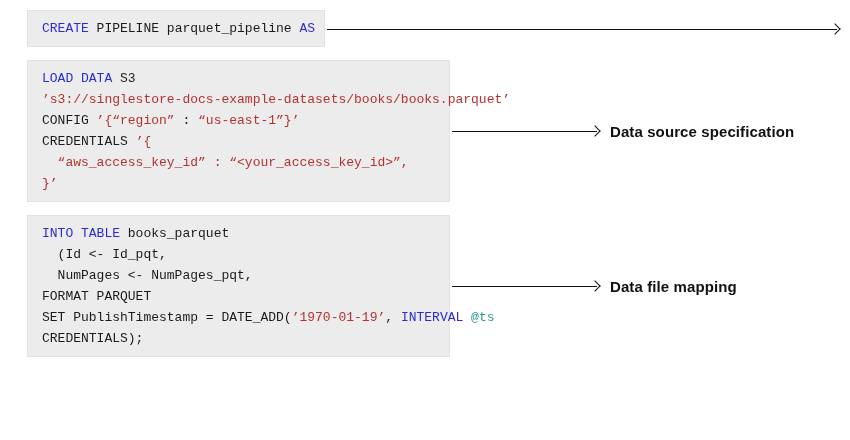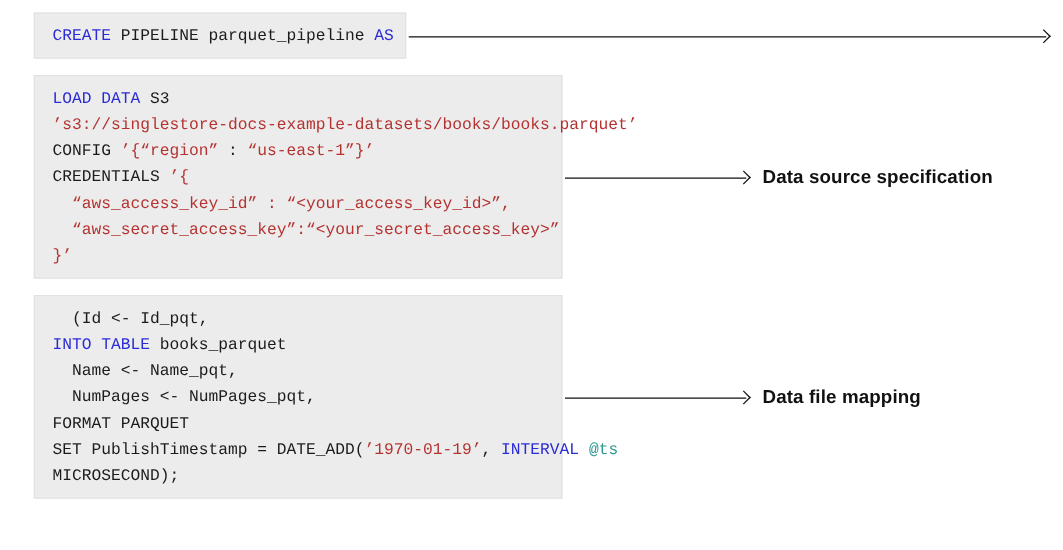--- a/index.html
+++ b/index.html
@@ -79,34 +79,32 @@
     <div class="arrow"></div>
   </div>
 
   <div class="row">
     <div class="code-box wide">
         <div class="code-line"><span class="tok-kw">LOAD DATA</span><span class="tok-pl"> S3</span></div>
         <div class="code-line"><span class="tok-str">’s3://singlestore-docs-example-datasets/books/books.parquet’</span></div>
         <div class="code-line"><span class="tok-pl">CONFIG </span><span class="tok-str">’{“region”</span><span class="tok-pl"> : </span><span class="tok-str">“us-east-1”}’</span></div>
         <div class="code-line"><span class="tok-pl">CREDENTIALS </span><span class="tok-str">’{</span></div>
         <div class="code-line"><span class="tok-str">  “aws_access_key_id” : “&lt;your_access_key_id&gt;”,</span></div>
-        <div class="code-line"><span class="tok-str">  “aws_secret_access_key”:“&lt;your_secret_access_key&gt;”</span></div>
         <div class="code-line"><span class="tok-str">}’</span></div>
       </div>
     <div class="arrow"></div>
     <div class="label">Data source specification</div>
   </div>
 
   <div class="row">
     <div class="code-box wide">
+        <div class="code-line"><span class="tok-kw">INTO TABLE</span><span class="tok-pl"> books_parquet</span></div>
         <div class="code-line"><span class="tok-pl">  (Id &lt;- Id_pqt,</span></div>
-        <div class="code-line"><span class="tok-kw">INTO TABLE</span><span class="tok-pl"> books_parquet</span></div>
-        <div class="code-line"><span class="tok-pl">  Name &lt;- Name_pqt,</span></div>
         <div class="code-line"><span class="tok-pl">  NumPages &lt;- NumPages_pqt,</span></div>
         <div class="code-line"><span class="tok-pl">FORMAT PARQUET</span></div>
         <div class="code-line"><span class="tok-pl">SET PublishTimestamp = DATE_ADD(</span><span class="tok-str">’1970-01-19’</span><span class="tok-pl">, </span><span class="tok-kw">INTERVAL</span><span class="tok-pl"> </span><span class="tok-var">@ts</span></div>
-        <div class="code-line"><span class="tok-pl">MICROSECOND);</span></div>
+        <div class="code-line"><span class="tok-pl">CREDENTIALS);</span></div>
       </div>
     <div class="arrow"></div>
     <div class="label">Data file mapping</div>
   </div>
 
 </div>
 
 </body></html>

